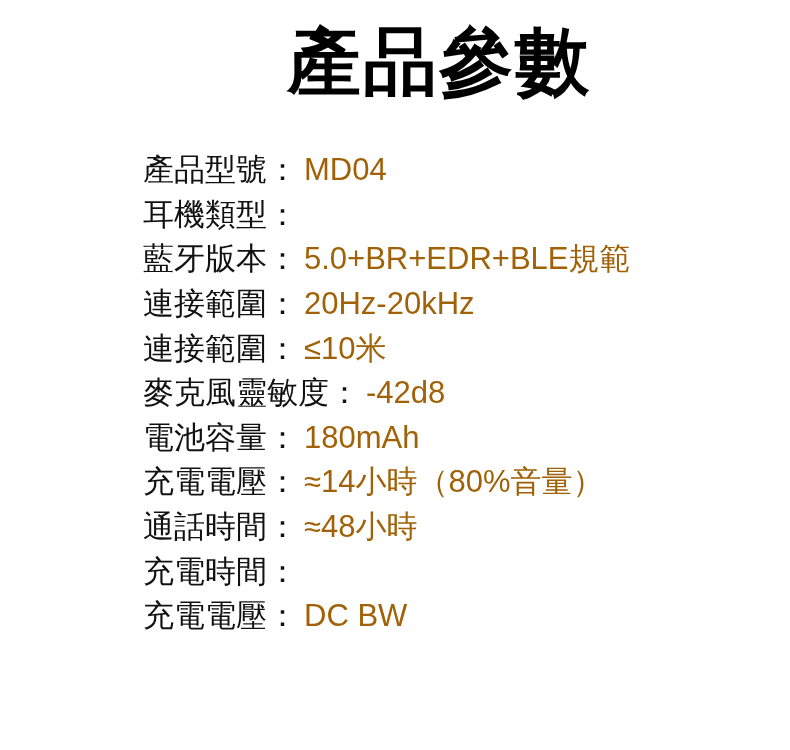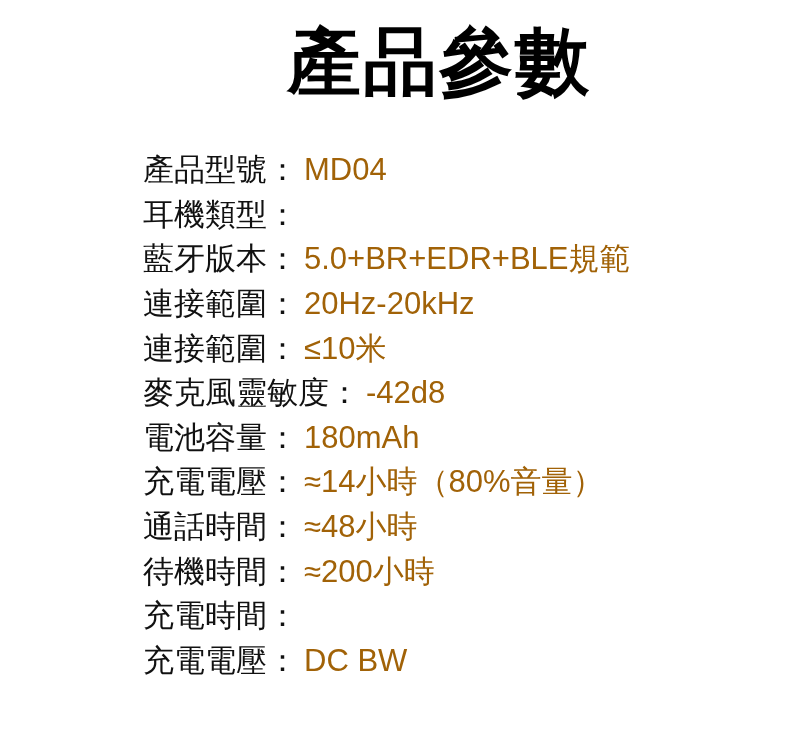--- a/index.html
+++ b/index.html
@@ -93,24 +93,20 @@
     <div class="spec-row">
       <span class="spec-label">充電電壓：</span>
       <span class="spec-value">≈14小時（80%音量）</span>
     </div>
 
     <div class="spec-row">
       <span class="spec-label">通話時間：</span>
       <span class="spec-value">≈48小時</span>
     </div>
 
-    <div class="spec-row">
-      <span class="spec-label">待機時間：</span>
-      <span class="spec-value">≈200小時</span>
-    </div>
 
     <div class="spec-row">
       <span class="spec-label">充電時間：</span>
     </div>
 
     <div class="spec-row">
       <span class="spec-label">充電電壓：</span>
       <span class="spec-value">DC BW</span>
     </div>
 

